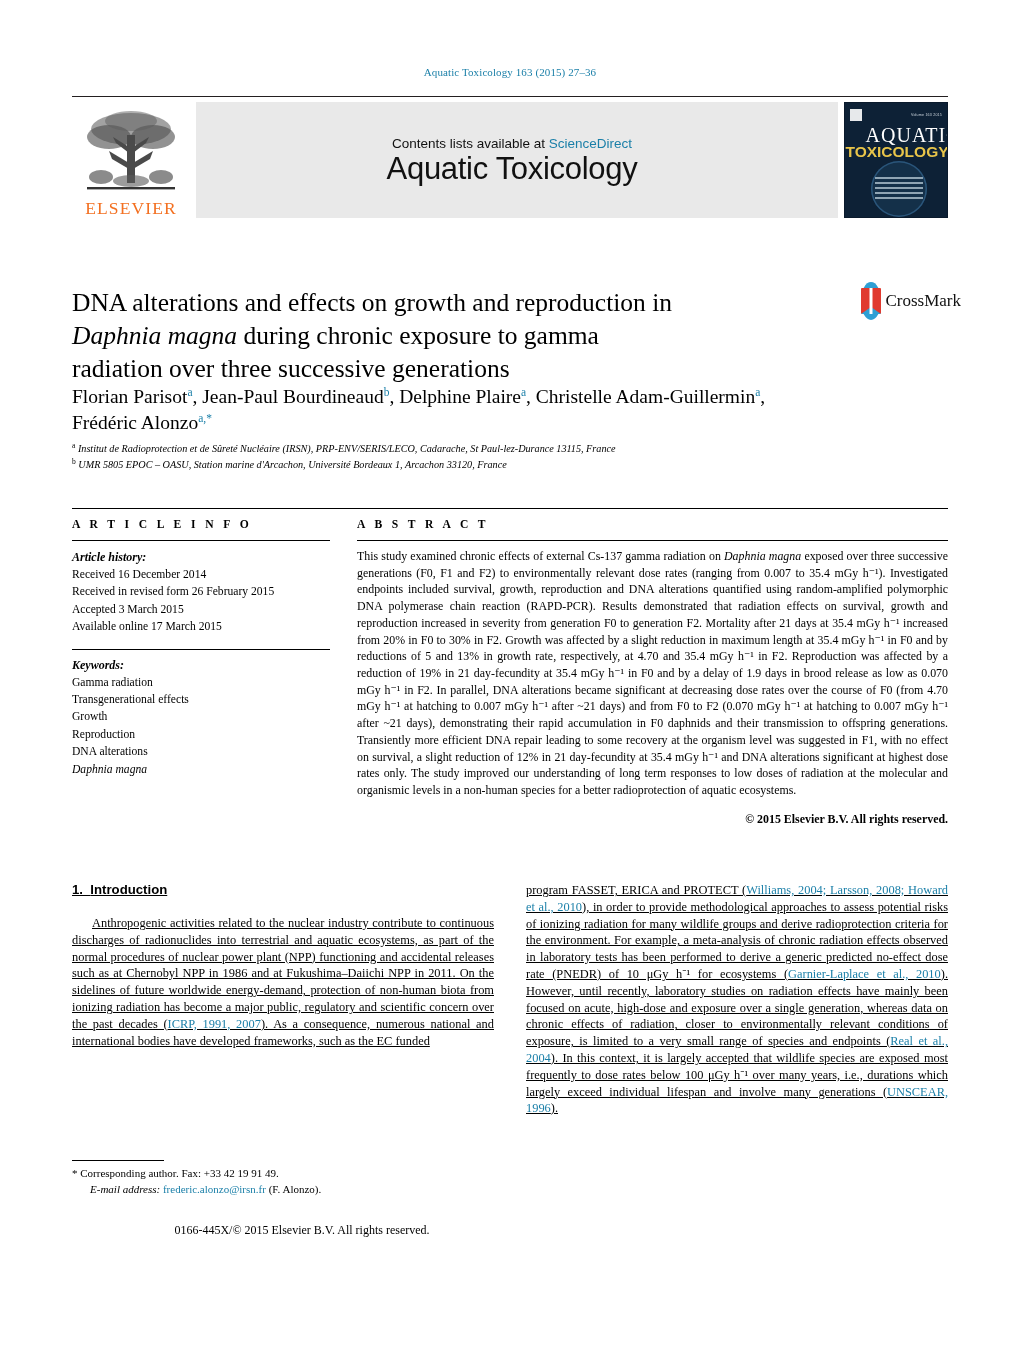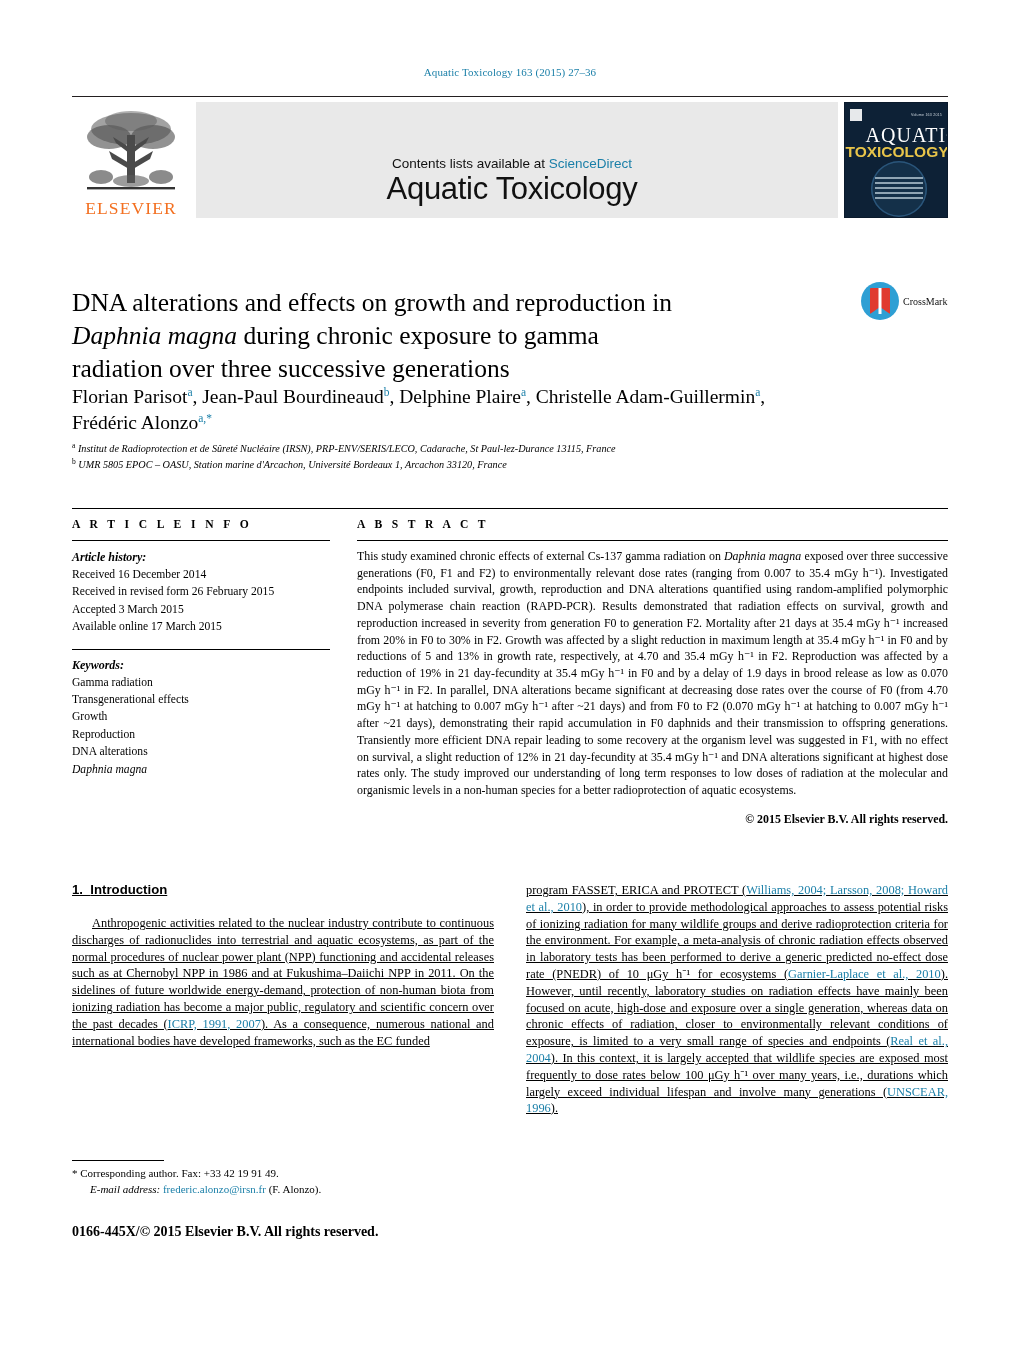--- a/index.html
+++ b/index.html
@@ -75,21 +75,21 @@
     text-align: center;
   }
   .journal-band {
     flex: 1 1 auto;
     background: #e9e9e9;
     margin: 0 6px 0 6px;
     text-align: center;
     position: relative;
     display: flex;
     flex-direction: column;
-    justify-content: flex-end;
+    justify-content: center;
     padding: 13px 10px 11px 0;
     box-sizing: border-box;
   }
   .contents-line {
     font-size: 13.5px;
     font-family: "Liberation Sans", sans-serif;
     color: #111;
   }
   .contents-line .sd {
     color: #1a7fa8;
@@ -188,21 +188,21 @@
     background:#fff; transform:translateX(-50%);
   }
   .cm-inner:before{
     content:"";
     position:absolute; left:0; bottom:0; width:0; height:0;
     border-left:10px solid transparent; border-right:10px solid transparent;
     border-bottom:7px solid #2e9fd4;
   }
   .cm-text {
     font-family: "Liberation Serif", serif;
-    font-size: 10px;
+    font-size: 17px;
     color: #111;
   }
 
   
   .authors {
     position: absolute;
     top: 384px;
     left: 72px;
     width: 800px;
     font-family: "Liberation Serif", serif;
@@ -335,23 +335,24 @@
     top: 1222px;
     left: 72px;
     width: 460px;
   }
   .doi-link {
     font-size: 11.6px;
     color: #1a7fa8;
     line-height: 1.45;
   }
   .issn-line {
-    font-size: 14px;
-    font-weight: 700;
+    font-size: 12px;
+    font-weight: 400;
     line-height: 1.45;
+    text-align: center;
   }
 </style>
 </head>
 <body>
 
 <div class="page">
 
   <div class="running-head">Aquatic Toxicology 163 (2015) 27–36</div>
 
   <div class="masthead">

